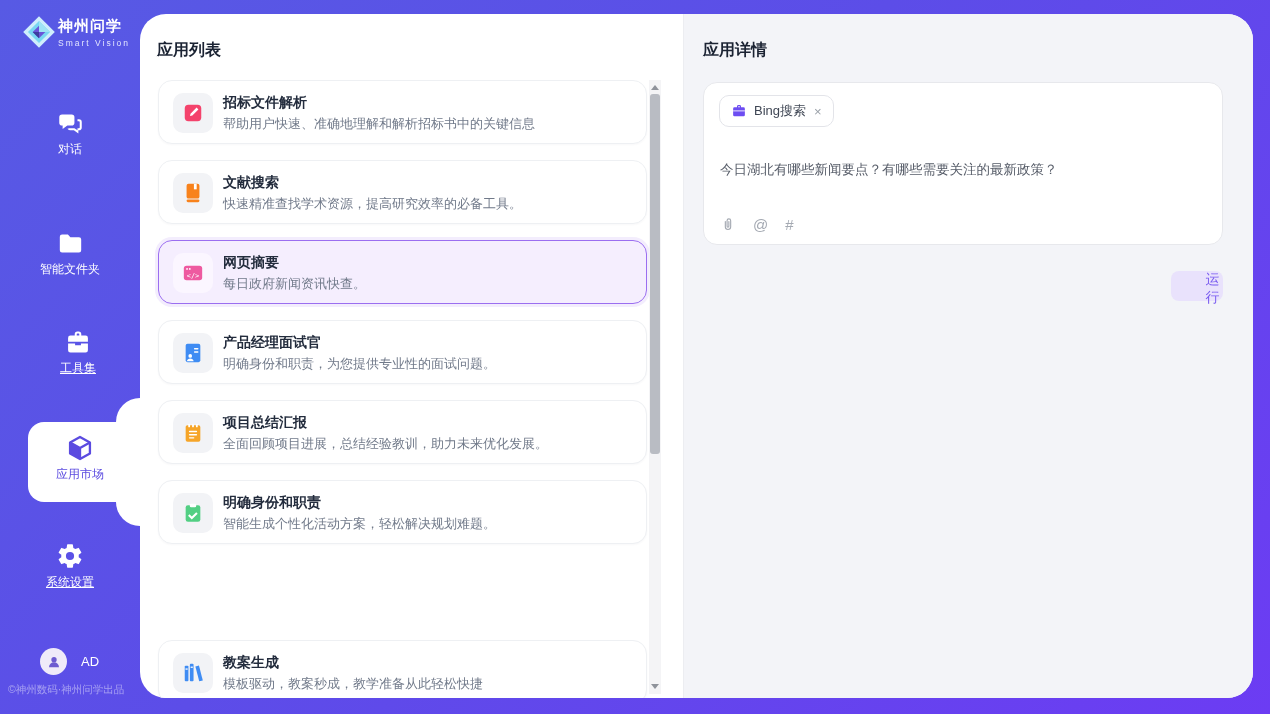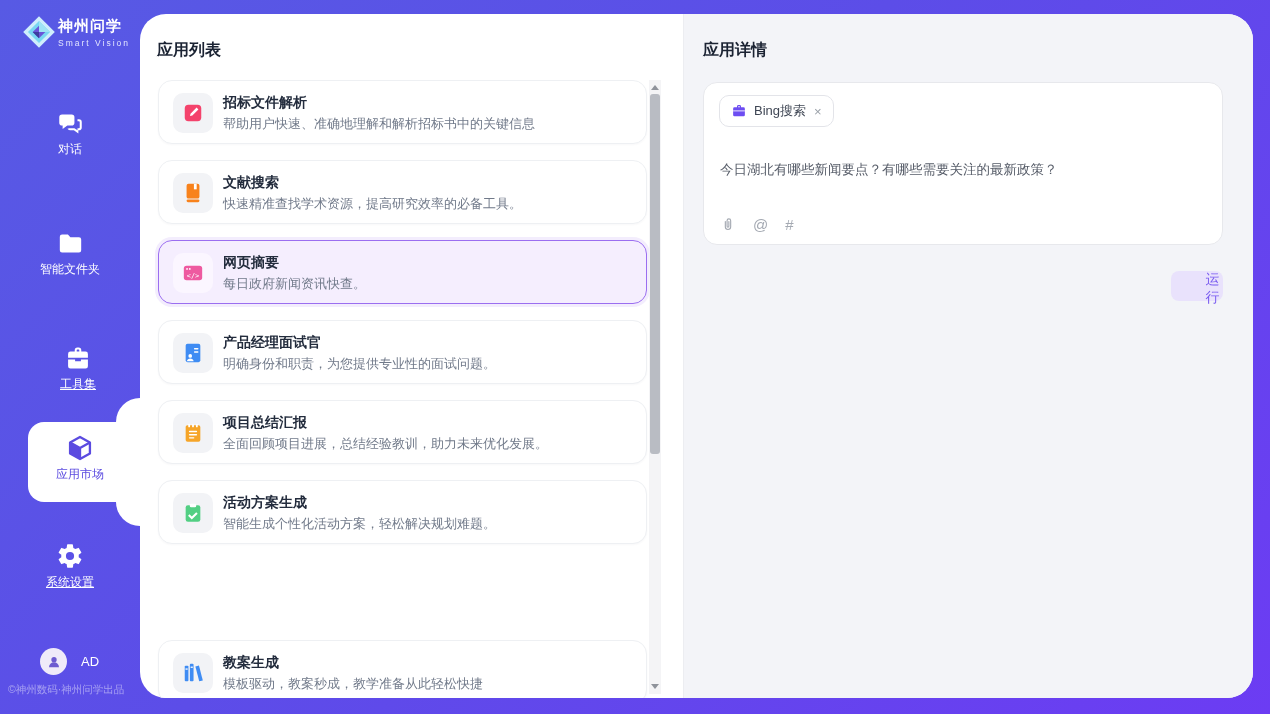--- a/index.html
+++ b/index.html
@@ -103,21 +103,21 @@
     <span class="nav-label">对话</span>
   </div>
 
   <div class="nav-item" style="top:230px;">
     <svg class="nav-icon" width="27" height="27" viewBox="0 0 24 24" fill="#fff">
       <path d="M2.5 6a2 2 0 0 1 2-2h5.2l2.2 2.4h7.6a2 2 0 0 1 2 2V18a2 2 0 0 1-2 2h-15a2 2 0 0 1-2-2V6z"></path>
     </svg>
     <span class="nav-label">智能文件夹</span>
   </div>
 
-  <div class="nav-item" style="top:344px;padding-left:16px;">
+  <div class="nav-item" style="top:328px;padding-left:16px;">
     <svg class="nav-icon" width="28" height="28" viewBox="0 0 24 24" fill="#fff">
       <path d="M9.2 6.5V5.3A2.3 2.3 0 0 1 11.5 3h1a2.3 2.3 0 0 1 2.3 2.3v1.2h3.7a2 2 0 0 1 2 2v3.3H3.5V8.5a2 2 0 0 1 2-2h3.7zm1.7 0h2.2V5.3a.6.6 0 0 0-.6-.6h-1a.6.6 0 0 0-.6.6v1.2z"></path>
       <path d="M3.5 13.3h6v1.5h5v-1.5h6V19a2 2 0 0 1-2 2h-13a2 2 0 0 1-2-2v-5.7z"></path>
     </svg>
     <span class="nav-label u">工具集</span>
   </div>
 
   <div class="fillet fillet-top"></div>
   <div class="fillet fillet-bottom"></div>
   <div class="tab-active">
@@ -222,21 +222,21 @@
   </div>
 
   <div class="app-card" style="top:466px;">
     <span class="tile">
       <svg width="22" height="22" viewBox="0 0 24 24" fill="#52cf83">
         <rect x="4" y="3.5" width="16" height="18" rx="2.5"></rect>
         <rect fill="#ffffff" x="8.5" y="1.8" width="7" height="4" rx="1.4"></rect>
         <path fill="#ffffff" d="M8.2 13.4l2.5 2.5 4.8-4.8 1.6 1.6-6.4 6.4-4.1-4.1z"></path>
       </svg>
     </span>
-    <div class="app-name">活动方案生成</div>
+    <div class="app-name">明确身份和职责</div>
     <div class="app-desc">智能生成个性化活动方案，轻松解决规划难题。</div>
   </div>
 
 
   <div class="app-card" style="top:626px;">
     <span class="tile">
       <svg width="22" height="22" viewBox="0 0 24 24" fill="#3f8cf3">
         <rect x="3" y="4" width="4" height="17" rx="1"></rect>
         <rect x="8.6" y="2" width="4" height="19" rx="1"></rect>
         <path d="M14.6 4.9l3.9-1 4.2 16.2-3.9 1z"></path>

